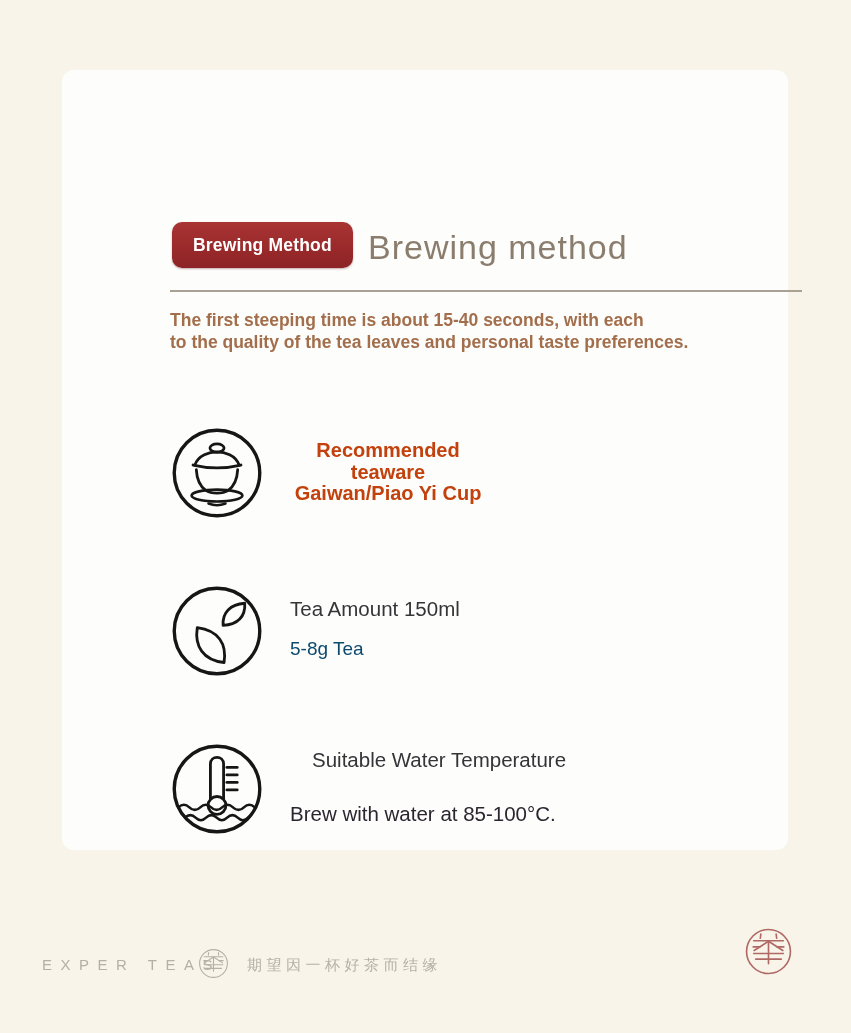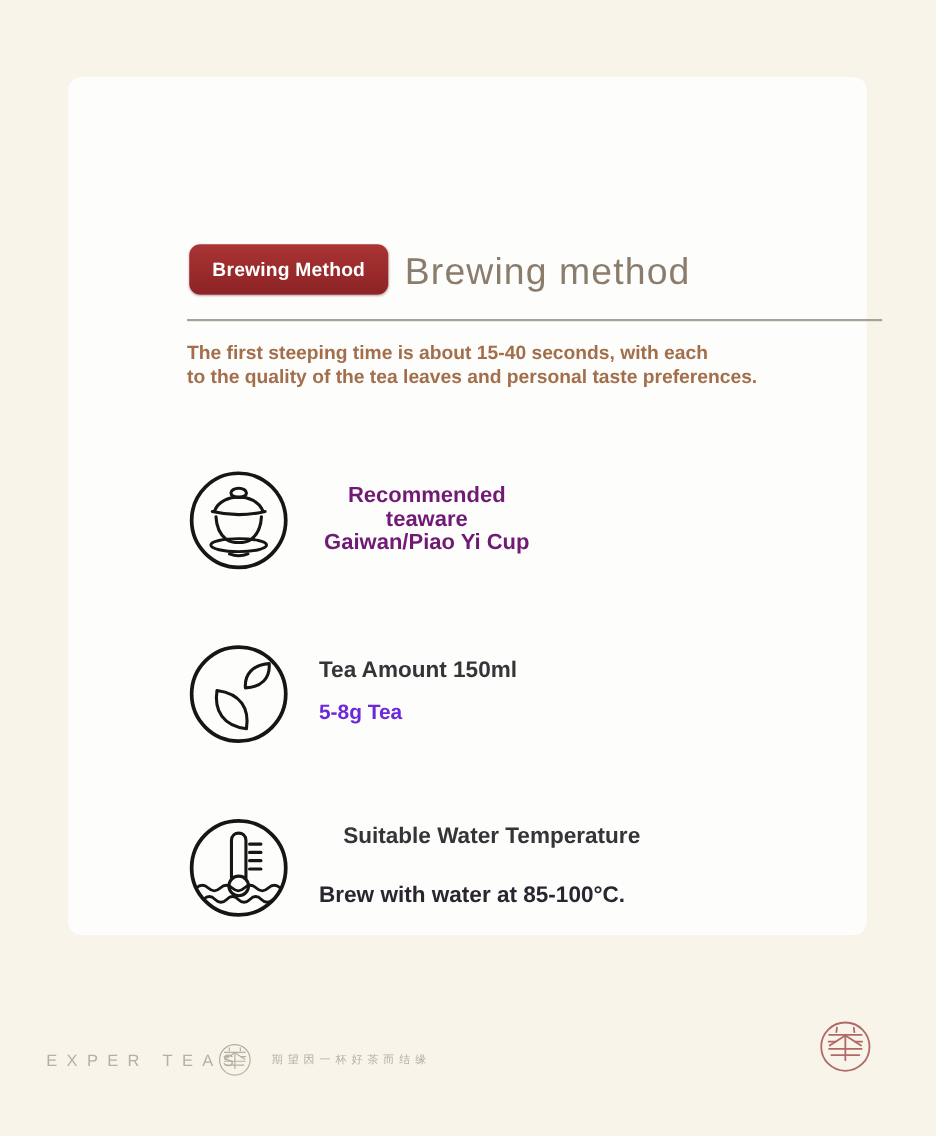--- a/index.html
+++ b/index.html
@@ -31,37 +31,37 @@
   .intro{
     position:absolute;left:108px;top:240px;width:644px;
     font-size:17.5px;font-weight:700;color:#a26e4b;line-height:21.5px;
   }
   .icon-circle{position:absolute;width:94px;height:94px;left:108px;}
   .icon-1{top:356px}
   .icon-2{top:514px}
   .icon-3{top:672px}
   .row1-text{
     position:absolute;left:230px;top:370px;width:192px;text-align:center;
-    font-size:20px;font-weight:700;color:#701a75;line-height:21.5px;
+    font-size:20px;font-weight:700;color:#c2410c;line-height:21.5px;
   }
   .fact{
-    position:absolute;font-weight:700;color:#353438;white-space:nowrap;
+    position:absolute;font-weight:400;color:#353438;white-space:nowrap;
   }
   .fact-2a{left:228px;top:527px;font-size:20.5px;}
-  .fact-2b{left:228px;top:568px;font-size:19px;color:#6d28d9;}
+  .fact-2b{left:228px;top:568px;font-size:19px;color:#0c4a6e;}
   .fact-3a{left:228px;top:678px;font-size:20.5px;margin-left:22px;}
   .fact-3b{left:228px;top:732px;font-size:20.5px;color:#2b2530;}
   .footer-brand{
     position:absolute;left:42px;top:956px;
     font-size:15px;letter-spacing:8.5px;color:#b5b0a4;white-space:nowrap;
   }
   .footer-logo{position:absolute;left:198px;top:948px;width:31px;height:31px;}
   .footer-tagline{
     position:absolute;left:247px;top:956px;
-    font-size:10px;letter-spacing:4.5px;color:#b5b0a4;white-space:nowrap;
+    font-size:15px;letter-spacing:4.5px;color:#b5b0a4;white-space:nowrap;
   }
   .seal{position:absolute;left:744px;top:927px;width:49px;height:49px;}
   svg{display:block}
 </style>
 </head>
 <body>
 
 <div class="card">
 
   <div class="badge">

